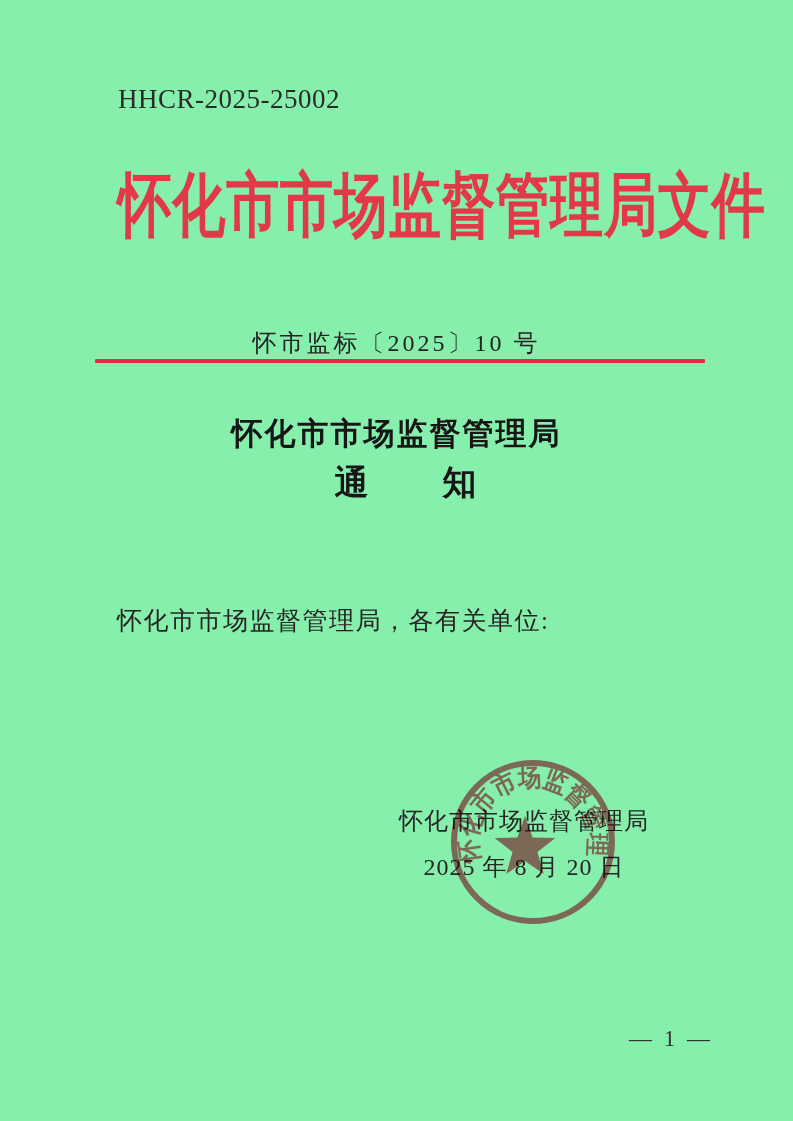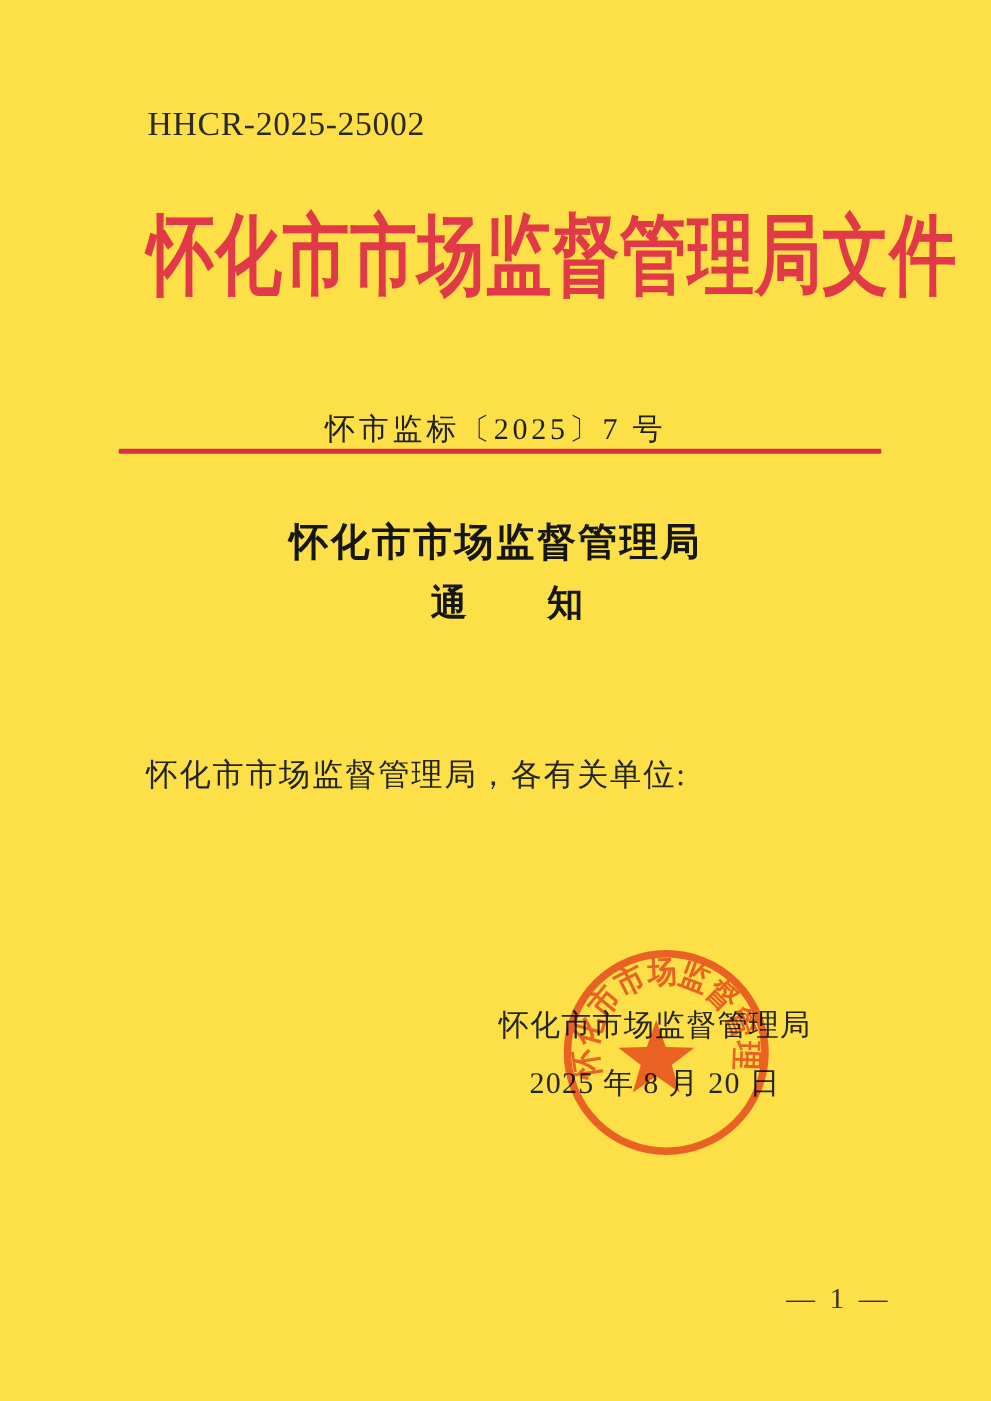--- a/index.html
+++ b/index.html
@@ -6,21 +6,21 @@
     margin: 0;
     padding: 0;
     background: #ffffff;
     font-family: "Liberation Serif", "DejaVu Serif", serif;
   }
   .page {
     position: relative;
     width: 793px;
     height: 1121px;
     margin: 0 auto;
-    background: #fde047;
+    background: #86efac;
     color: #1f1f1f;
     overflow: hidden;
   }
   .doc-code {
     position: absolute;
     left: 118px;
     top: 84px;
     font-size: 27px;
     letter-spacing: 0.5px;
     color: #2a2a2a;
@@ -66,21 +66,21 @@
     position: absolute;
     left: 0;
     top: 410px;
     width: 793px;
     text-align: center;
     font-weight: bold;
     color: #161616;
   }
   .title-line-1 { font-size: 31px; line-height: 48px; letter-spacing: 2px; }
   .title-line-2 { font-size: 34px; line-height: 50px; letter-spacing: 1px; }
-  .title-line-3 { font-size: 29px; line-height: 50px; letter-spacing: 2px; padding-left: 20px; }
+  .title-line-3 { font-size: 34px; line-height: 50px; letter-spacing: 2px; padding-left: 20px; }
   .body-block {
     position: absolute;
     left: 117px;
     top: 600px;
     width: 596px;
     font-size: 25px;
     line-height: 41px;
     letter-spacing: 1.5px;
     color: #242424;
     text-align: justify;
@@ -135,21 +135,21 @@
 <body>
 
 <div class="page">
 
   <div class="doc-code">HHCR-2025-25002</div>
 
   <div class="letterhead-wrap">
     <div class="letterhead">怀化市市场监督管理局文件</div>
   </div>
 
-  <div class="ref-line">怀市监标〔2025〕7 号</div>
+  <div class="ref-line">怀市监标〔2025〕10 号</div>
 
   <div class="red-rule"></div>
 
   <div class="title-block">
     <div class="title-line-1">怀化市市场监督管理局</div>
     <div class="title-line-3">通　　知</div>
   </div>
 
   <div class="body-block">
     <p>怀化市市场监督管理局，各有关单位:</p>

